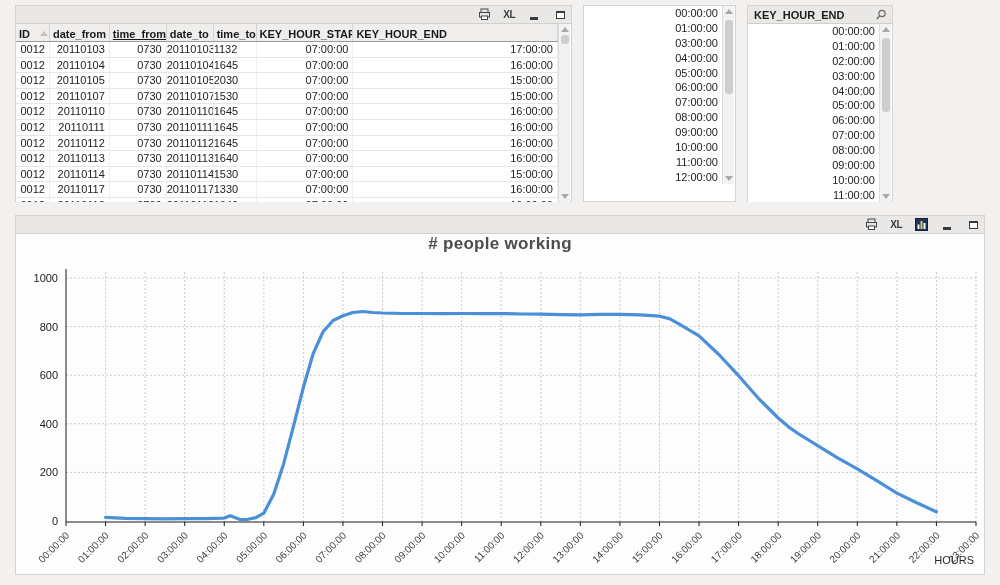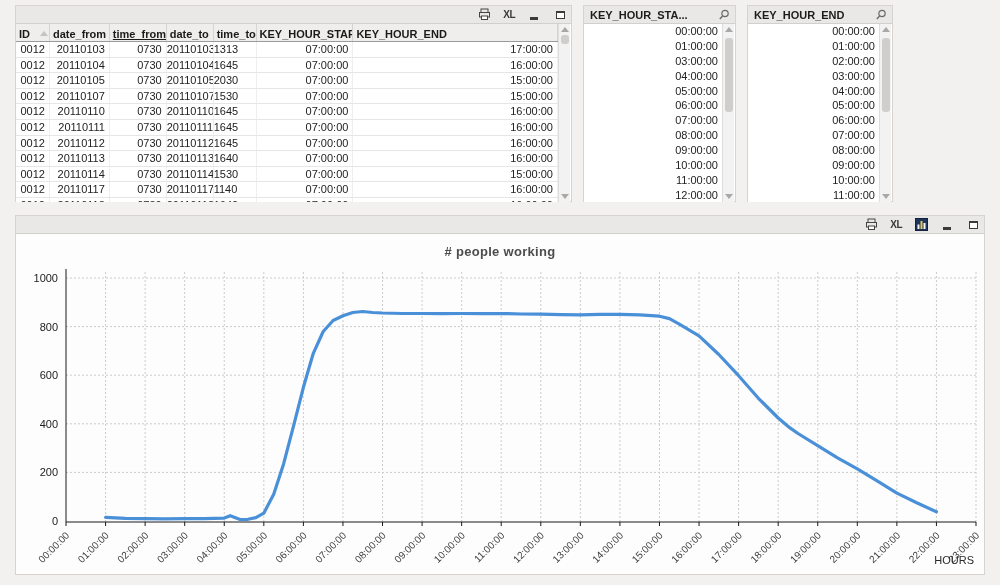--- a/index.html
+++ b/index.html
@@ -59,22 +59,22 @@
   .listbox .lvals{position:relative;height:178px;overflow:hidden;}
   .lvlist{position:absolute;left:0;top:0;right:13px;margin:0;padding:0;list-style:none;}
   .lvlist li{font-size:11px;color:#222;text-align:right;height:14.9px;line-height:14.5px;
     padding-right:4px;cursor:pointer;background:#fff;}
   #listbox0{left:583px;top:5px;width:153px;height:197px;}
   #listbox1{left:747px;top:5px;width:146px;height:197px;}
   
   #chartpanel{left:15px;top:215px;width:970px;height:360px;background:#fdfdfd;}
   .chart-body{position:relative;height:340px;}
   .chart-title{
-    text-align:center;font-size:13px;font-weight:bold;color:#4d4d4d;
-    padding-top:10px;letter-spacing:0.3px;
+    text-align:center;font-size:17px;font-weight:bold;color:#4d4d4d;
+    letter-spacing:0.3px;
   }
   #chart-svg{position:absolute;left:0;top:26px;}
   
   svg.icon{display:block;}
 </style>
 </head>
 <body>
 
 <div class="stage">
 
@@ -121,21 +121,21 @@
             </div>
             <div class="hcell" style="width: 205px;">
               <span>KEY_HOUR_END</span>
             </div>
           </div>
           <div class="trow">
             <div class="tcell c0" style="width: 34px;">0012</div>
             <div class="tcell c1" style="width: 60px;">20110103</div>
             <div class="tcell c2" style="width: 57px;">0730</div>
             <div class="tcell c3" style="width: 47px;">20110103</div>
-            <div class="tcell c4" style="width: 43px;">1313</div>
+            <div class="tcell c4" style="width: 43px;">1132</div>
             <div class="tcell c5" style="width: 97px;">07:00:00</div>
             <div class="tcell c6" style="width: 205px;">17:00:00</div>
           </div>
           <div class="trow">
             <div class="tcell c0" style="width: 34px;">0012</div>
             <div class="tcell c1" style="width: 60px;">20110104</div>
             <div class="tcell c2" style="width: 57px;">0730</div>
             <div class="tcell c3" style="width: 47px;">20110104</div>
             <div class="tcell c4" style="width: 43px;">1645</div>
             <div class="tcell c5" style="width: 97px;">07:00:00</div>
@@ -202,21 +202,21 @@
             <div class="tcell c3" style="width: 47px;">20110114</div>
             <div class="tcell c4" style="width: 43px;">1530</div>
             <div class="tcell c5" style="width: 97px;">07:00:00</div>
             <div class="tcell c6" style="width: 205px;">15:00:00</div>
           </div>
           <div class="trow">
             <div class="tcell c0" style="width: 34px;">0012</div>
             <div class="tcell c1" style="width: 60px;">20110117</div>
             <div class="tcell c2" style="width: 57px;">0730</div>
             <div class="tcell c3" style="width: 47px;">20110117</div>
-            <div class="tcell c4" style="width: 43px;">1140</div>
+            <div class="tcell c4" style="width: 43px;">1330</div>
             <div class="tcell c5" style="width: 97px;">07:00:00</div>
             <div class="tcell c6" style="width: 205px;">16:00:00</div>
           </div>
           <div class="trow">
             <div class="tcell c0" style="width: 34px;">0012</div>
             <div class="tcell c1" style="width: 60px;">20110118</div>
             <div class="tcell c2" style="width: 57px;">0730</div>
             <div class="tcell c3" style="width: 47px;">20110118</div>
             <div class="tcell c4" style="width: 43px;">1640</div>
             <div class="tcell c5" style="width: 97px;">07:00:00</div>
@@ -225,29 +225,20 @@
         </div>
       <div class="vscroll" style="top:0;bottom:0;">
         <div class="sarrow up"></div>
         <div class="sthumb" style="top:11px;height:9px;"></div>
         <div class="sarrow down"></div>
       </div>
     </div>
   </section>
 
   <section class="panel listbox" id="listbox0">
-    <div class="caption">
-      <span class="cap-title">KEY_HOUR_STA...</span>
-      <span class="cap-icon">
-        <svg class="icon" width="12" height="12" viewBox="0 0 12 12">
-          <circle cx="7" cy="4.5" r="3.2" fill="none" stroke="#6b6b6b" stroke-width="1.2"></circle>
-          <line x1="4.6" y1="7" x2="1.8" y2="10" stroke="#6b6b6b" stroke-width="1.4"></line>
-        </svg>
-      </span>
-    </div>
     <div class="lvals">
       <ul class="lvlist">
           <li>00:00:00</li>
           <li>01:00:00</li>
           <li>03:00:00</li>
           <li>04:00:00</li>
           <li>05:00:00</li>
           <li>06:00:00</li>
           <li>07:00:00</li>
           <li>08:00:00</li>

